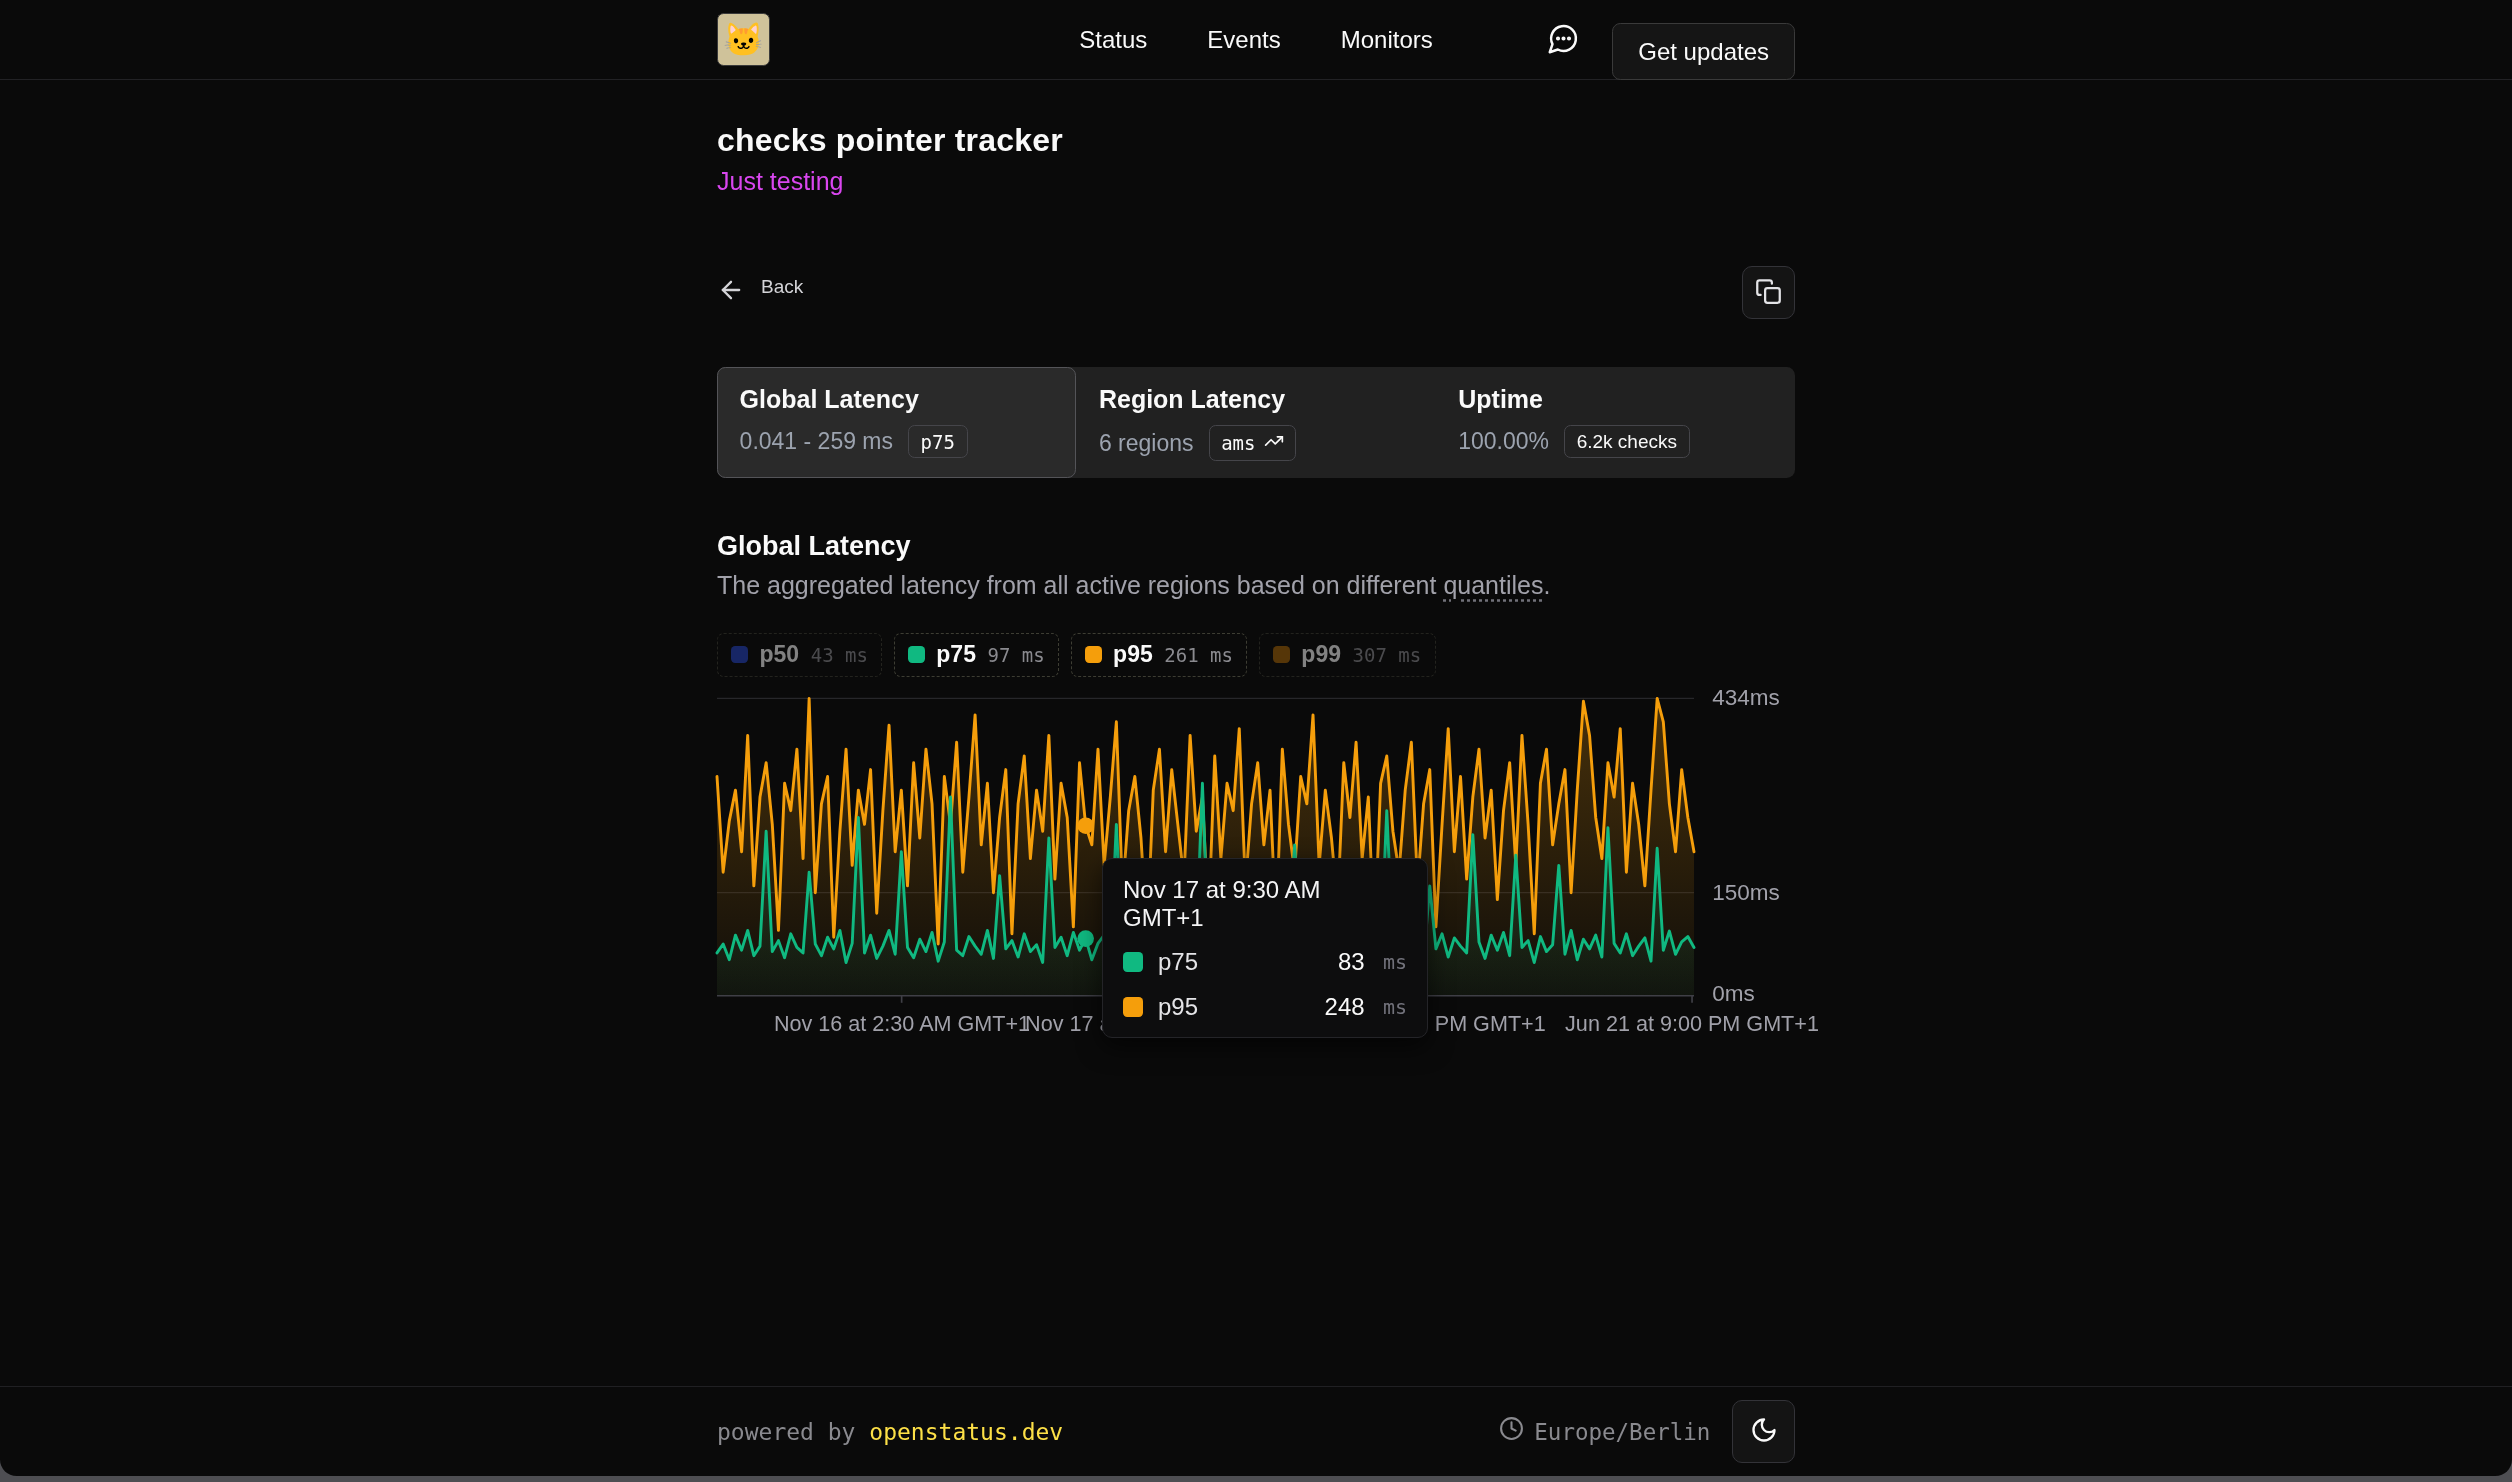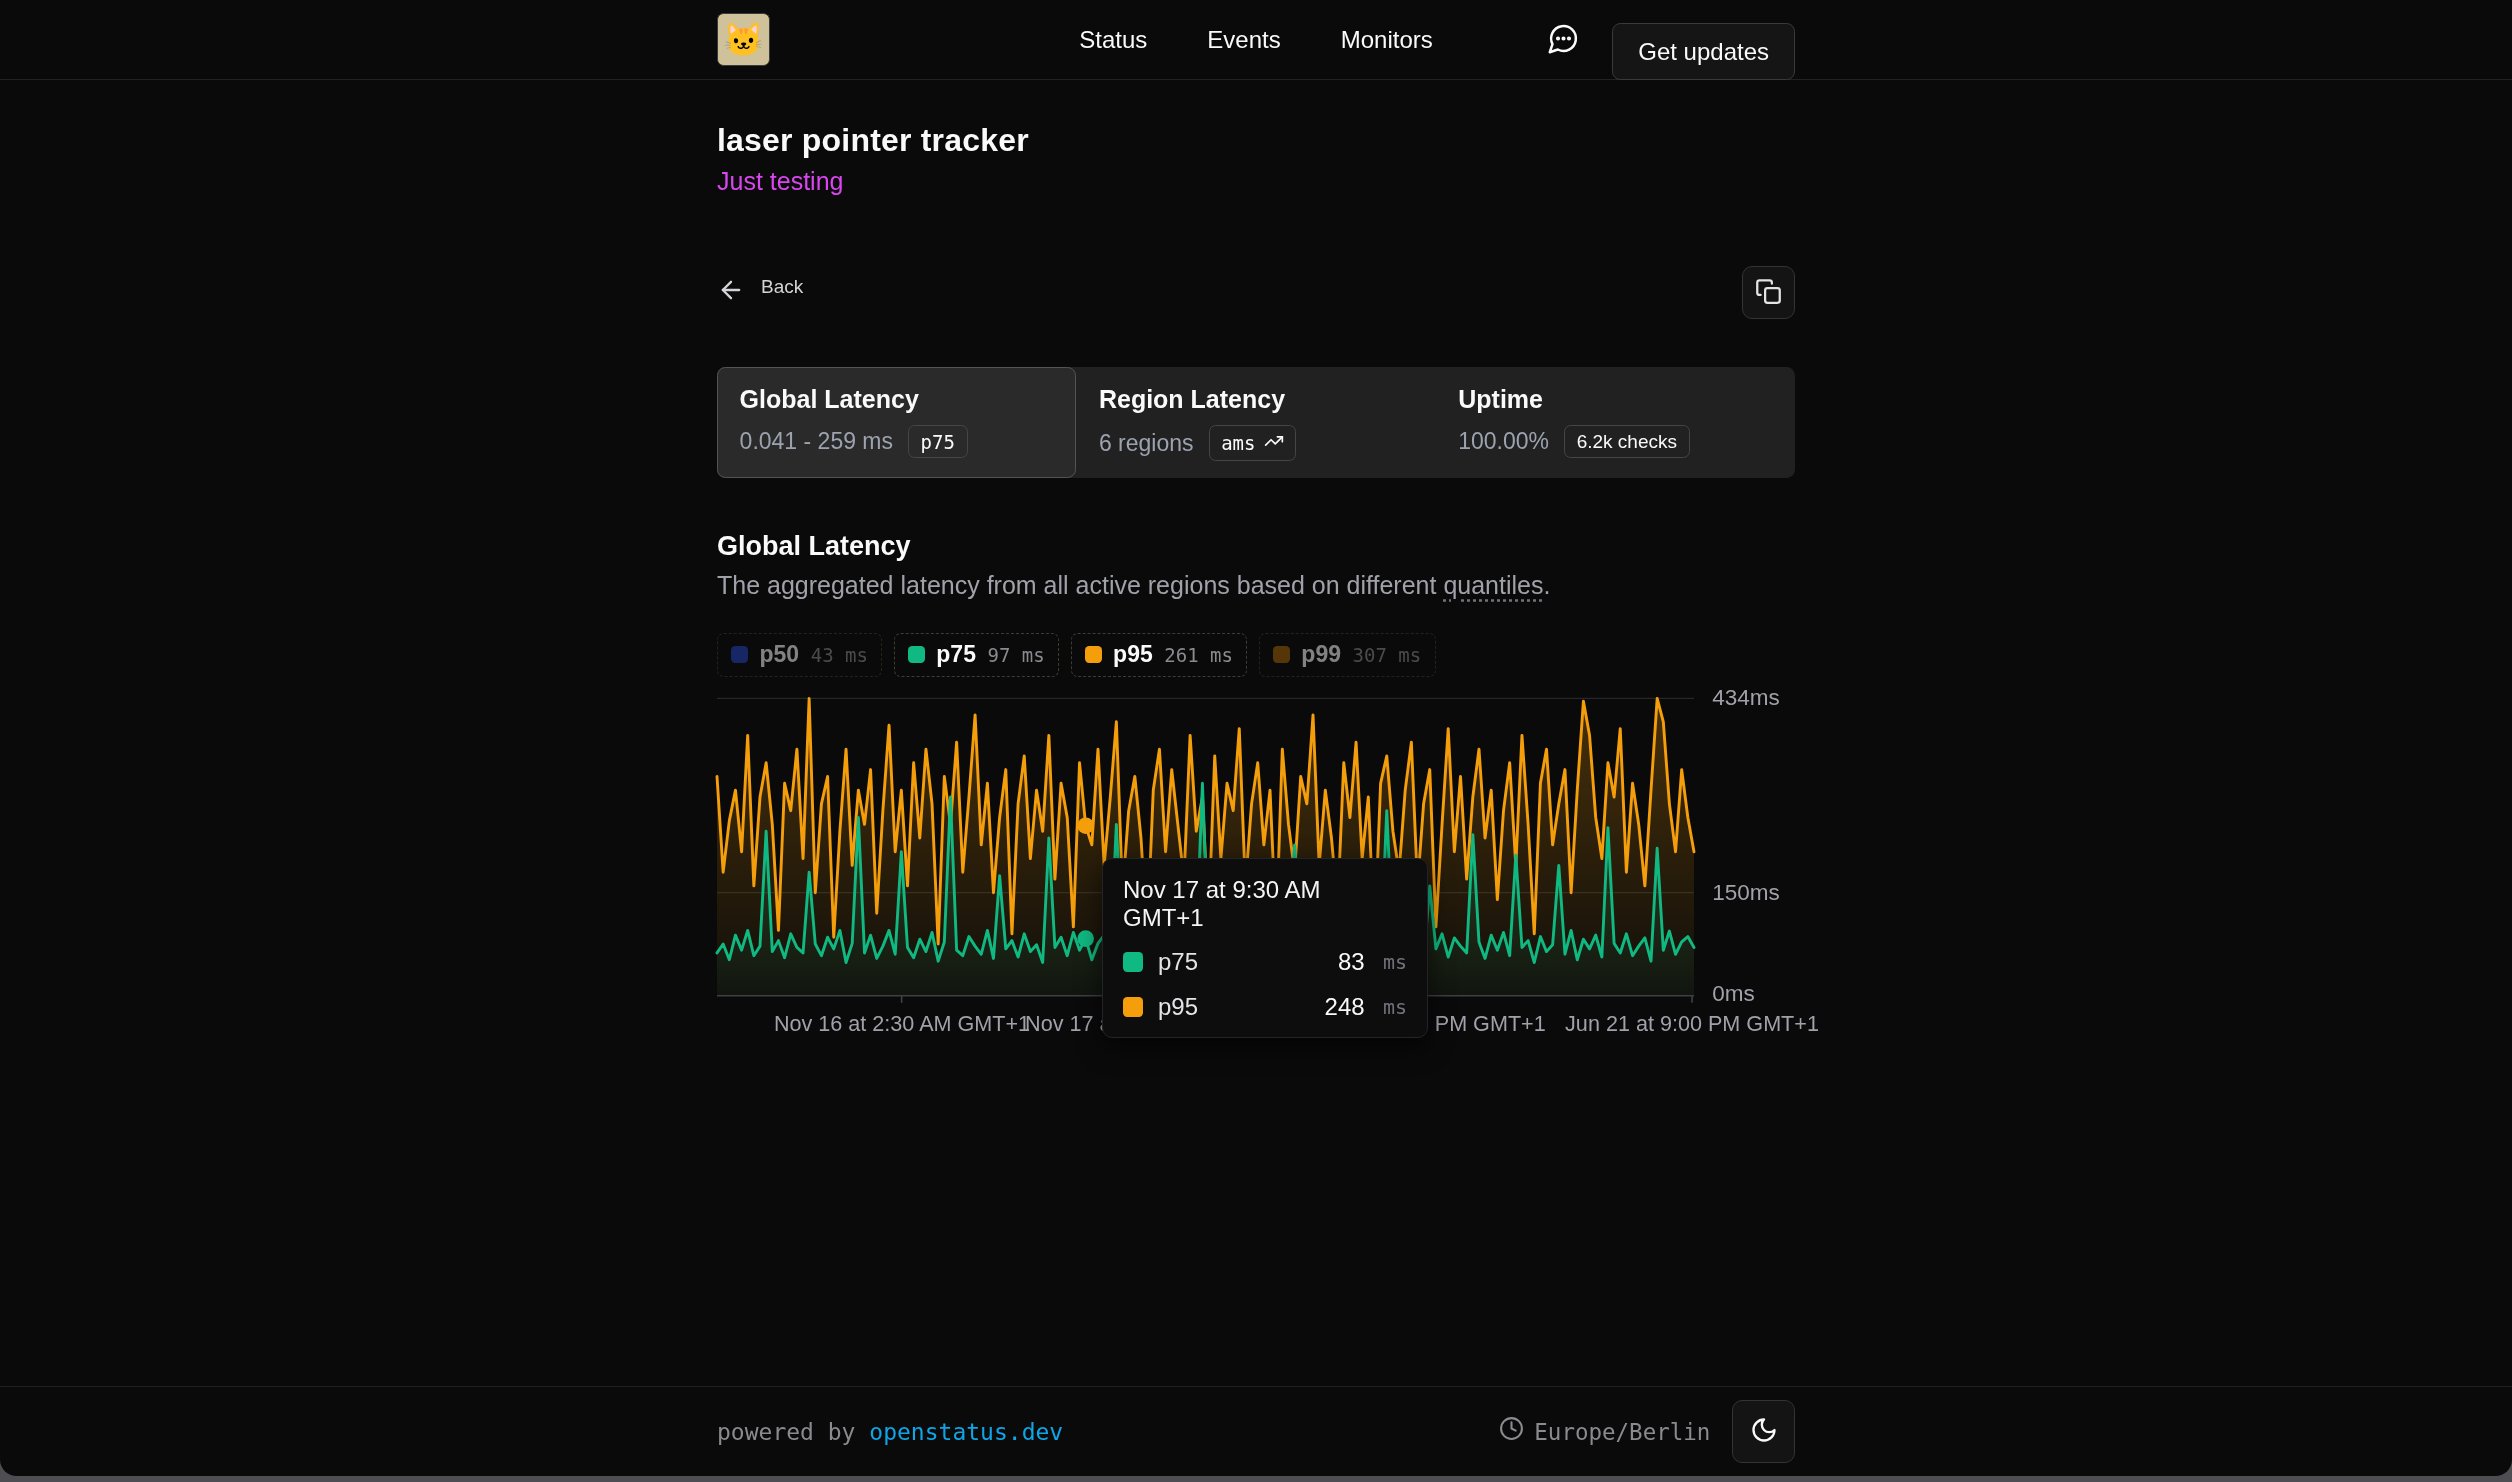--- a/index.html
+++ b/index.html
@@ -75,21 +75,21 @@
   .tooltip-row { margin-top:16.6px; display:flex; align-items:center; gap:15px; }
   .tooltip-swatch { width:20px; height:20px; border-radius:4.2px; flex:none; }
   .tooltip-label { font-size:24px; color:#e4e4e7; }
   .tooltip-val { margin-left:auto; font-size:24px; color:#fafafa; }
   .tooltip-unit { font-size:20px; color:#71717a; margin-left:3.3px; }
 
   
   footer { flex:none; border-top:0.8px solid #202023; height:90px; display:flex; align-items:center; }
   .footer-row { display:flex; align-items:center; }
   .powered { font-size:23px; color:#8a8a8f; }
-  .brand-link { color:#0ea5e9; cursor:pointer; }
+  .brand-link { color:#fde047; cursor:pointer; }
   .tz-group { margin-left:auto; display:flex; align-items:center; gap:10px; color:#8a8a8f; font-size:22.5px; }
   .theme-btn { margin-left:21.6px; width:63px; height:63px; border:0.8px solid #333338; border-radius:10px; background:#141414;
                display:flex; align-items:center; justify-content:center; color:#fafafa; cursor:pointer; }
 </style>
 </head>
 <body>
 
 <div class="page">
 
   <header>
@@ -114,21 +114,21 @@
           </span>
         </button>
         <button class="btn-outline">Get updates</button>
       </div>
     </div>
   </header>
 
   <main>
     <div class="container">
       <div class="page-head">
-        <div class="page-title">laser pointer tracker</div>
+        <div class="page-title">checks pointer tracker</div>
         <div class="page-subtitle">Just testing</div>
       </div>
 
       <div class="back-row">
         <div class="back-link">
           <span>
             <svg width="28" height="28" viewBox="0 0 24 24" fill="none" stroke="currentColor" stroke-width="2" stroke-linecap="round" stroke-linejoin="round">
               <path d="M19 12H5"></path>
                 <path d="m12 19-7-7 7-7"></path>
             </svg>

